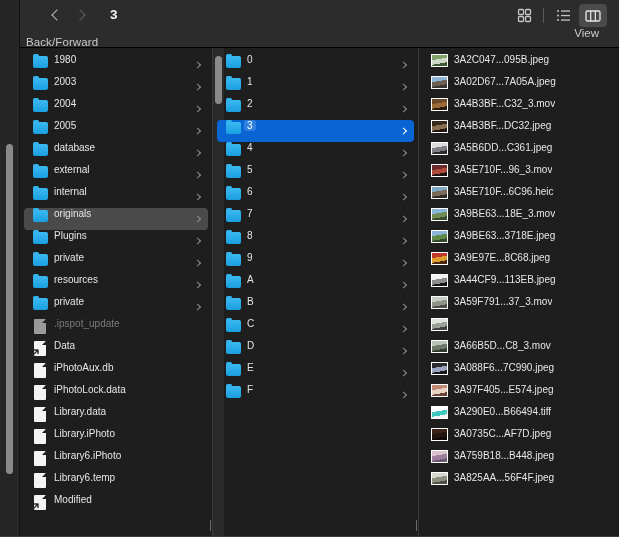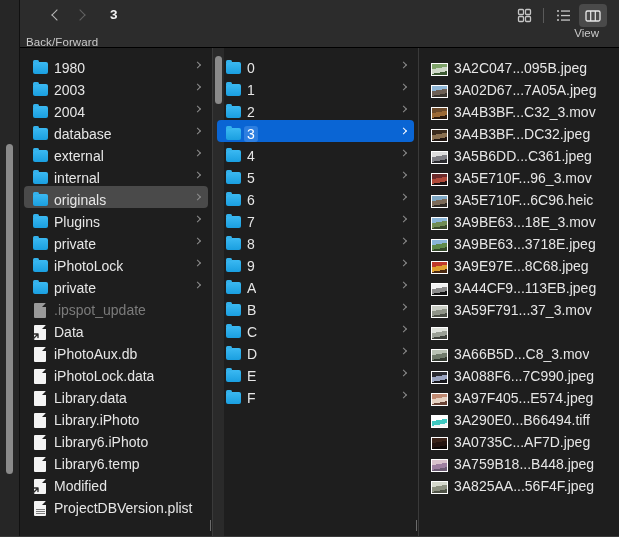--- a/index.html
+++ b/index.html
@@ -128,25 +128,25 @@
         transparent 2px, transparent 5px,
         #6b6b6b 5px, #6b6b6b 6px,
         transparent 6px);
   }
 
   .col-inner { padding-top: 6px; }
 
   .row {
     position: relative;
     height: 22px;
-    display: flex; align-items: flex-end;
+    display: flex; align-items: flex-start;
     padding: 0 5px 0 8px;
     margin: 0 4px;
     border-radius: 4px;
-    font-size: 14px;
+    font-size: 10px;
     color: #e6e6e6;
     white-space: nowrap;
   }
   .row.sel-inactive { background: #4a4a4a; }
   .row.sel-active { background: #0a65d4; color: #ffffff; }
   .row.sel-active .disclosure { color: #ffffff; }
   .row.dimmed { color: #7b7b7b; }
 
   .icon {
     width: 16px; height: 16px;
@@ -333,20 +333,29 @@
             </span>
             <span class="label">2004</span>
             <span class="disclosure">
               <span class="dc"></span>
             </span>
           </div>
           <div class="row">
             <span class="icon">
               <span class="folder"></span>
             </span>
+            <span class="label">2005</span>
+            <span class="disclosure">
+              <span class="dc"></span>
+            </span>
+          </div>
+          <div class="row">
+            <span class="icon">
+              <span class="folder"></span>
+            </span>
             <span class="label">database</span>
             <span class="disclosure">
               <span class="dc"></span>
             </span>
           </div>
           <div class="row">
             <span class="icon">
               <span class="folder"></span>
             </span>
             <span class="label">external</span>
@@ -387,21 +396,21 @@
             </span>
             <span class="label">private</span>
             <span class="disclosure">
               <span class="dc"></span>
             </span>
           </div>
           <div class="row">
             <span class="icon">
               <span class="folder"></span>
             </span>
-            <span class="label">iPhotoLock</span>
+            <span class="label">resources</span>
             <span class="disclosure">
               <span class="dc"></span>
             </span>
           </div>
           <div class="row">
             <span class="icon">
               <span class="folder"></span>
             </span>
             <span class="label">private</span>
             <span class="disclosure">
@@ -465,26 +474,20 @@
             <span class="icon">
               <span class="doc"></span>
               <span class="alias-badge">
                 <svg width="8" height="8" viewBox="0 0 8 8">
                   <path d="M1 7 L6 2 M6 2 L2.4 2 M6 2 L6 5.6" stroke="#2b2b2b" stroke-width="1.4" fill="none" stroke-linecap="round"></path>
                 </svg>
               </span>
             </span>
             <span class="label">Modified</span>
           </div>
-          <div class="row">
-            <span class="icon">
-              <span class="doc lined"></span>
-            </span>
-            <span class="label">ProjectDBVersion.plist</span>
-          </div>
         </div>
     </div>
 
     <div class="col-divider"></div>
 
     <div class="column" id="col2">
       <div id="col2-scroll-track">
         <div id="col2-scroll"></div>
       </div>
       <div class="col-inner">

